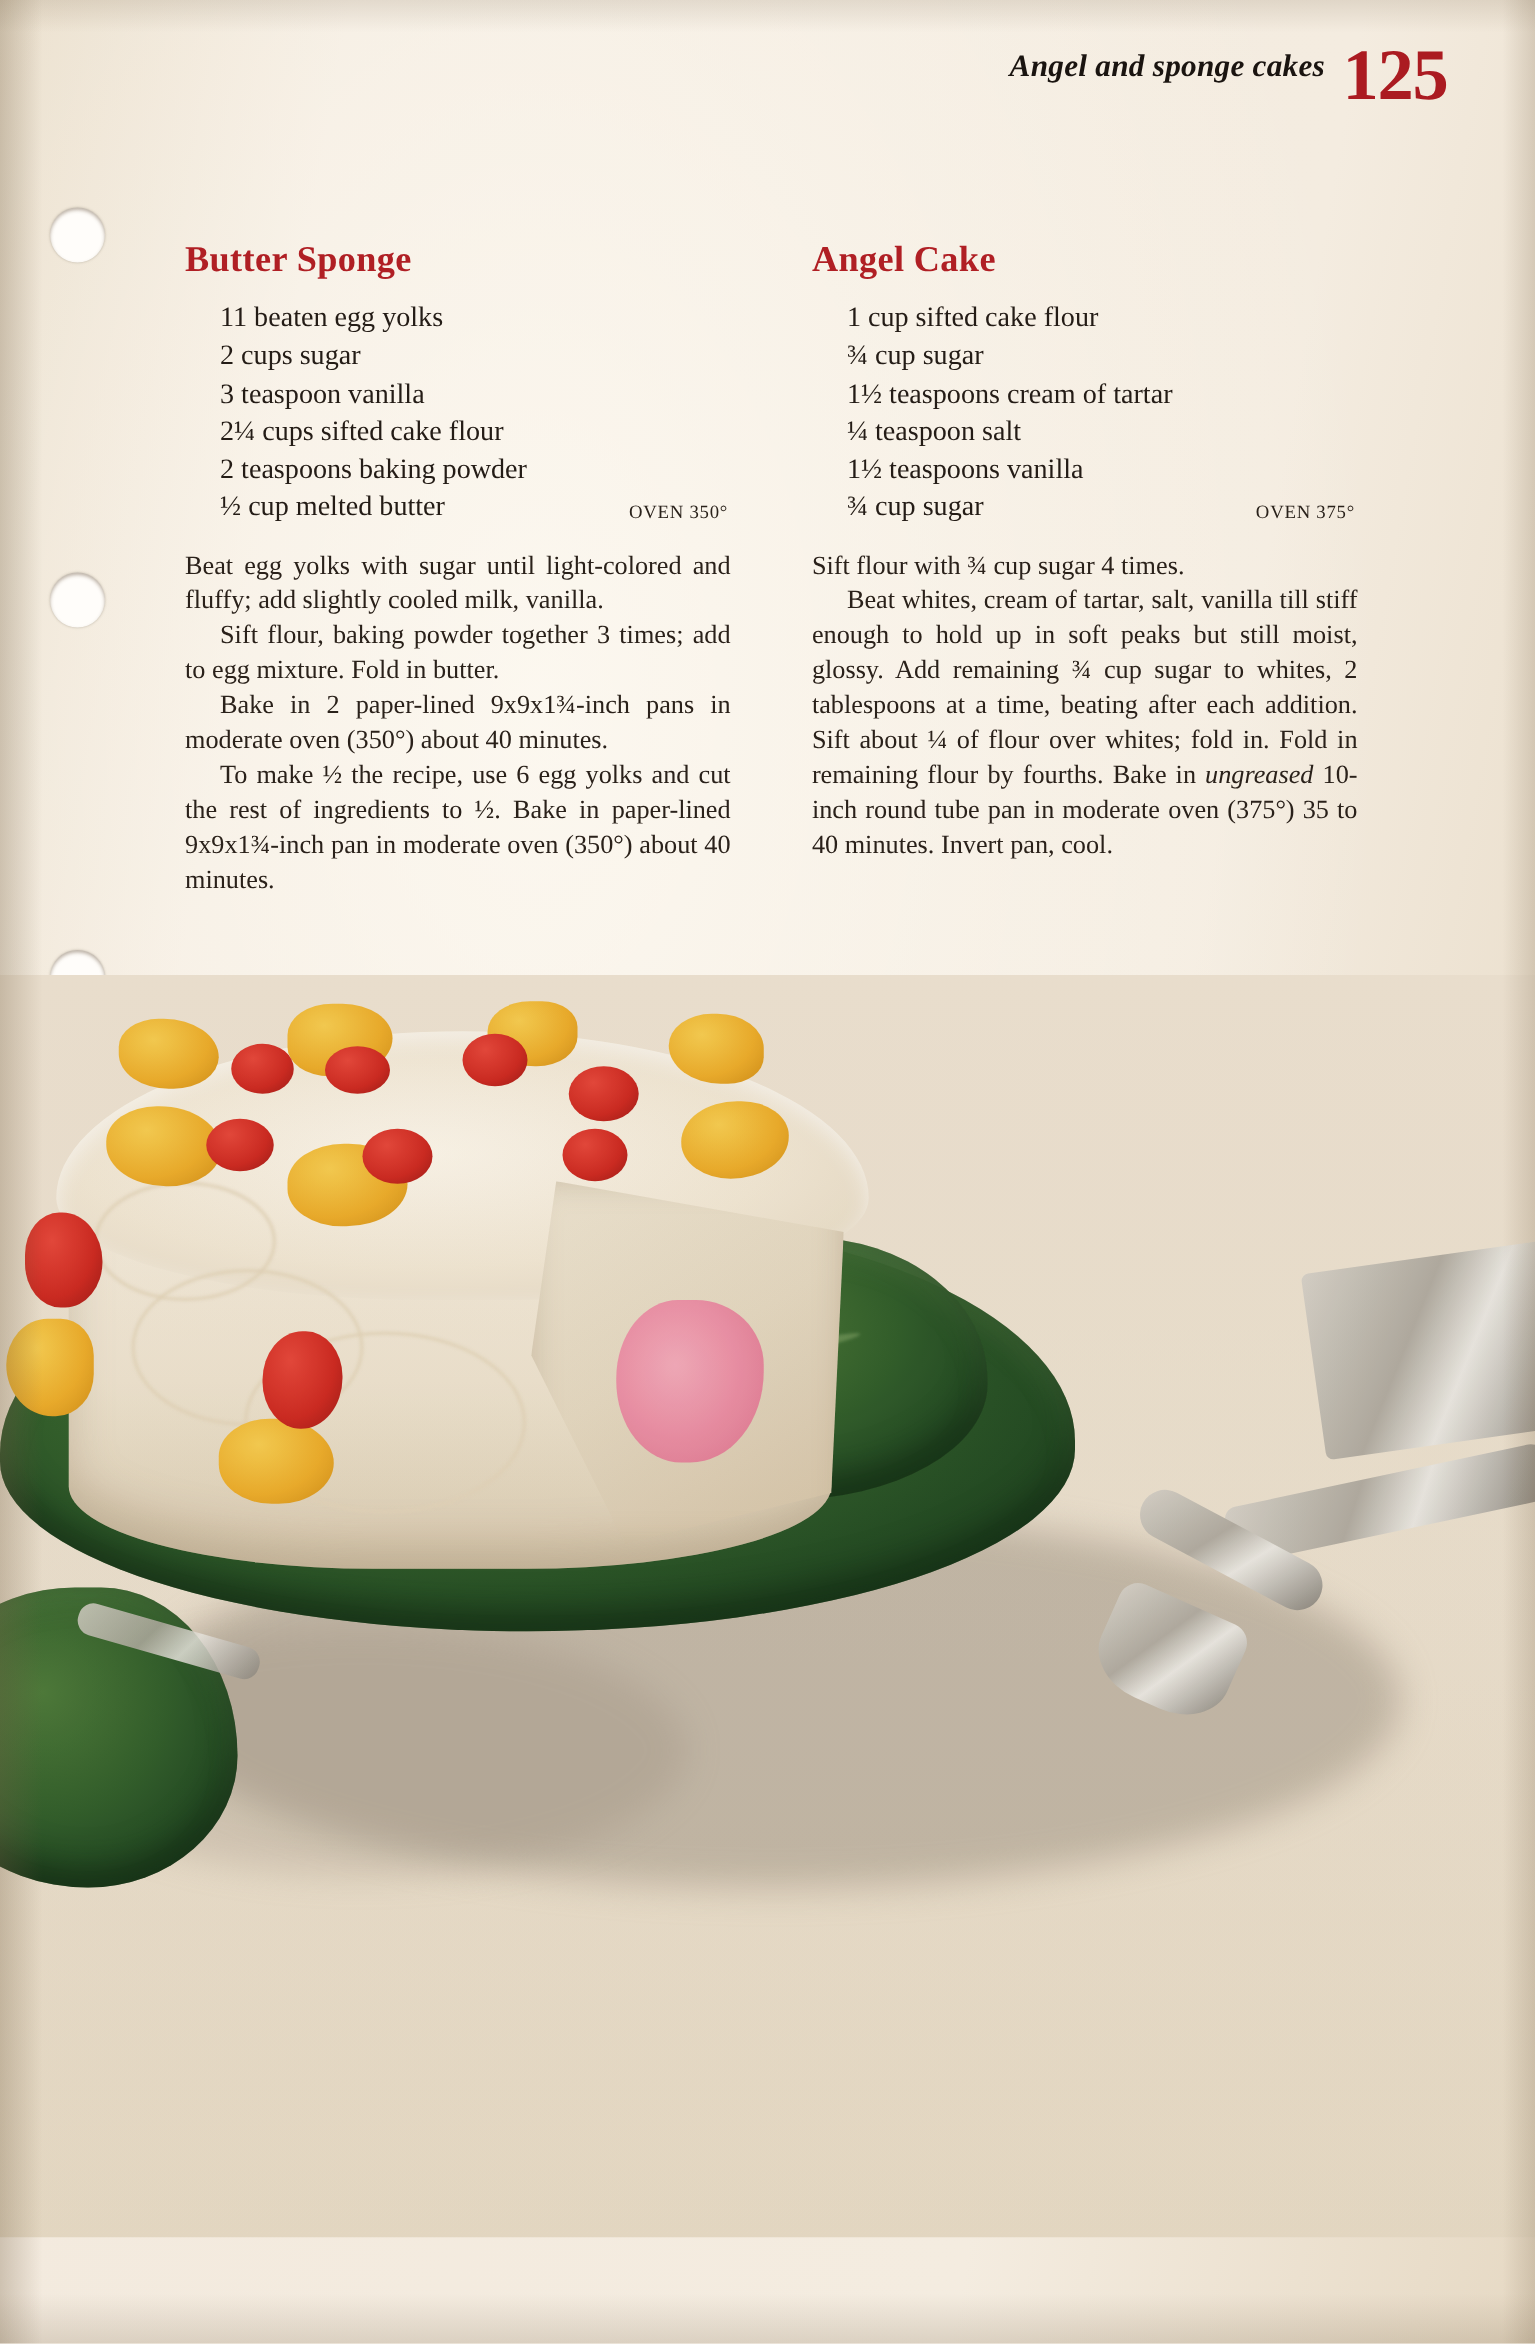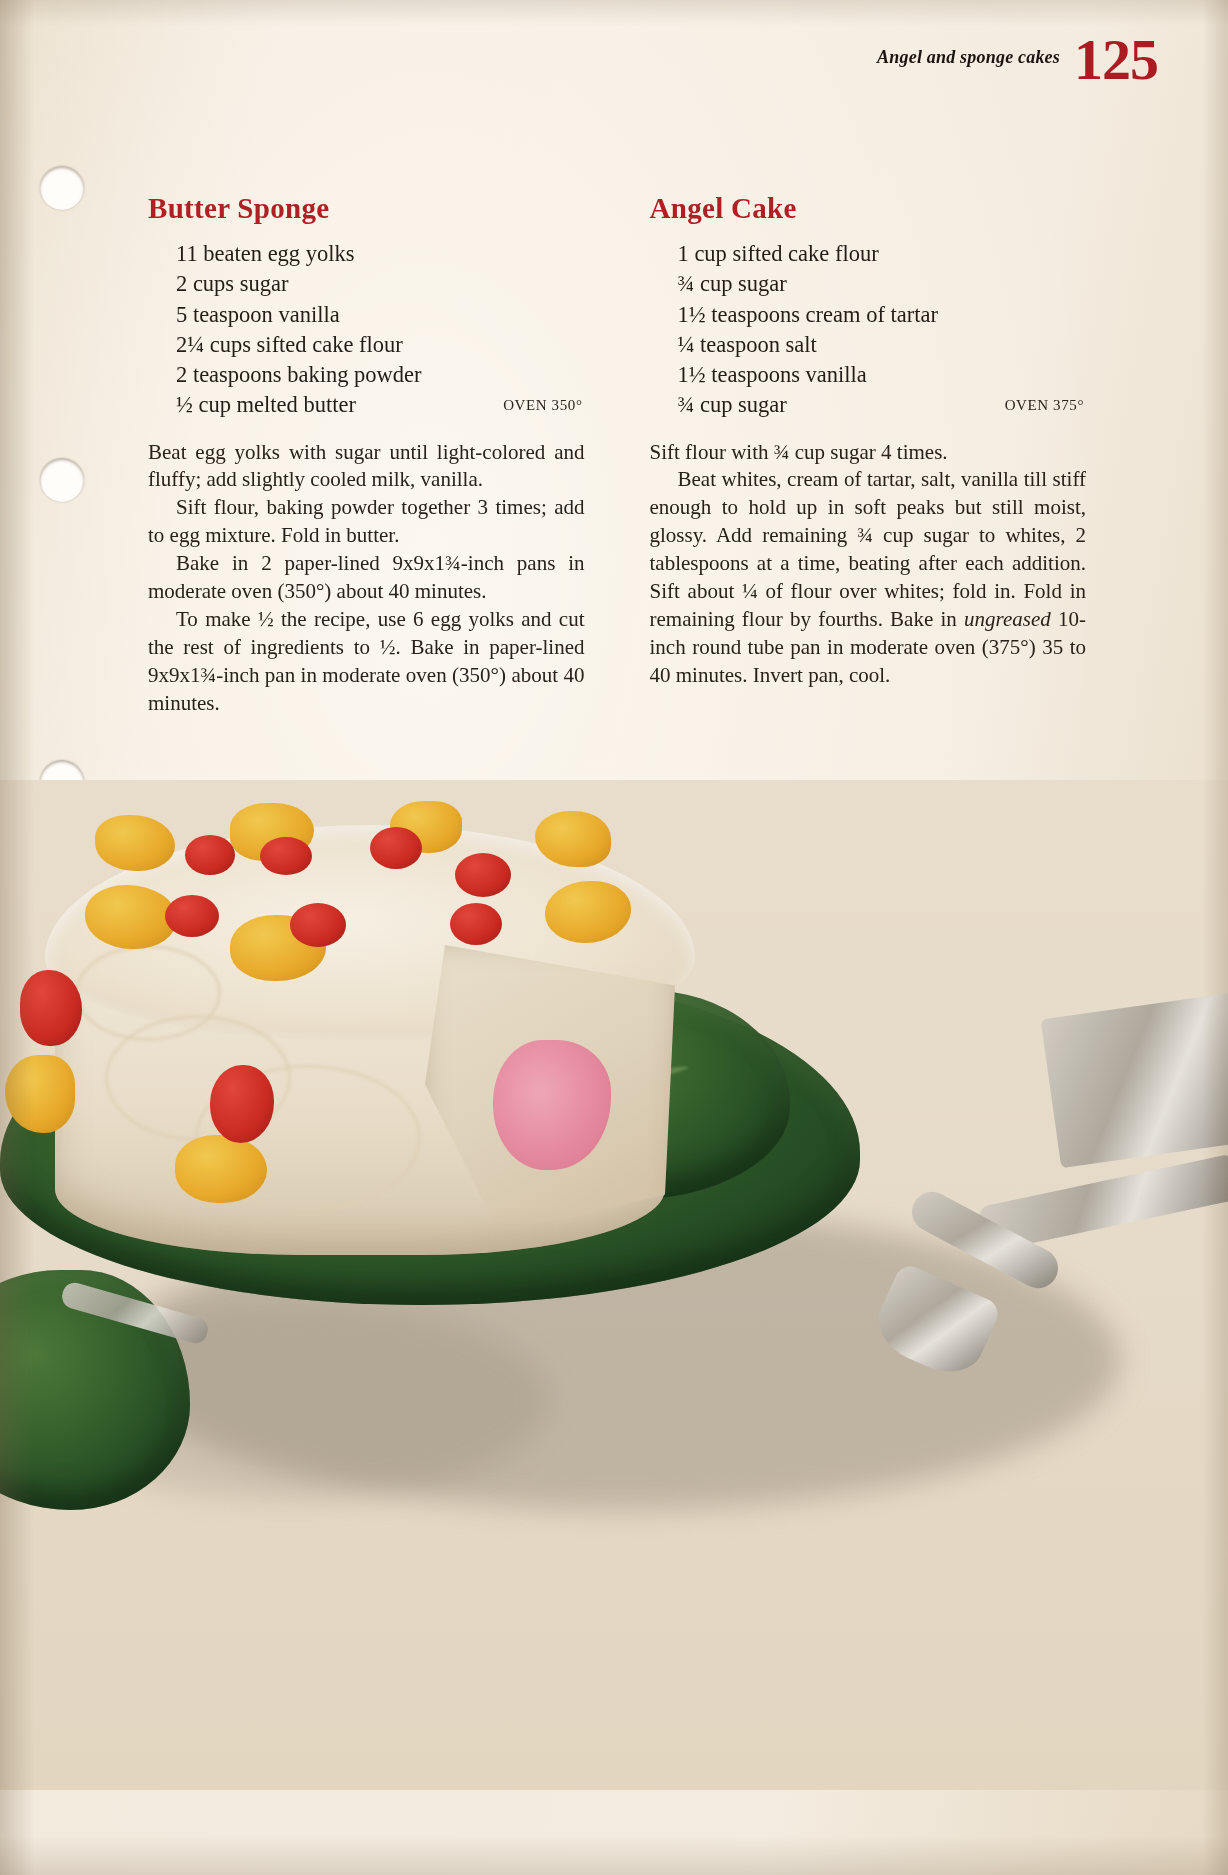--- a/index.html
+++ b/index.html
@@ -53,21 +53,21 @@
     top: 36px;
     right: 70px;
     display: flex;
     align-items: flex-end;
     gap: 14px;
   }
   #running-head {
     font-family: "Liberation Serif", serif;
     font-style: italic;
     font-weight: bold;
-    font-size: 18px;
+    font-size: 25px;
     color: #1a1410;
     letter-spacing: 0.2px;
     padding-bottom: 16px;
   }
   #page-number {
     font-family: "Liberation Serif", serif;
     font-weight: bold;
     font-size: 58px;
     line-height: 0.82;
     color: #ab1b21;
@@ -108,21 +108,21 @@
     padding: 0 0 0 28px;
   }
   .ingredients li {
     font-size: 22.5px;
     line-height: 1.345;
     color: #241c16;
     white-space: nowrap;
   }
   .ing-row {
     display: flex;
-    align-items: center;
+    align-items: flex-end;
     justify-content: space-between;
     padding-right: 2px;
   }
   .oven {
     font-size: 15px;
     letter-spacing: 0.6px;
     color: #2a221b;
     font-variant: small-caps;
     text-transform: uppercase;
     white-space: nowrap;
@@ -259,21 +259,21 @@
   <div class="punch-hole" style="left:40px; top:1033px;"></div>
   <div class="punch-hole" style="left:40px; top:1340px;"></div>
 
   <div id="columns">
 
     <div class="column">
       <h2 class="recipe-title">Butter Sponge</h2>
       <ul class="ingredients">
         <li>11 beaten egg yolks</li>
         <li>2 cups sugar</li>
-        <li>5 teaspoon vanilla</li>
+        <li>3 teaspoon vanilla</li>
         <li>2¼ cups sifted cake flour</li>
         <li>2 teaspoons baking powder</li>
         <li>
           <span class="ing-row">
             <span>½ cup melted butter</span>
             <span class="oven">OVEN 350°</span>
           </span>
         </li>
       </ul>
       <div class="body-text">

